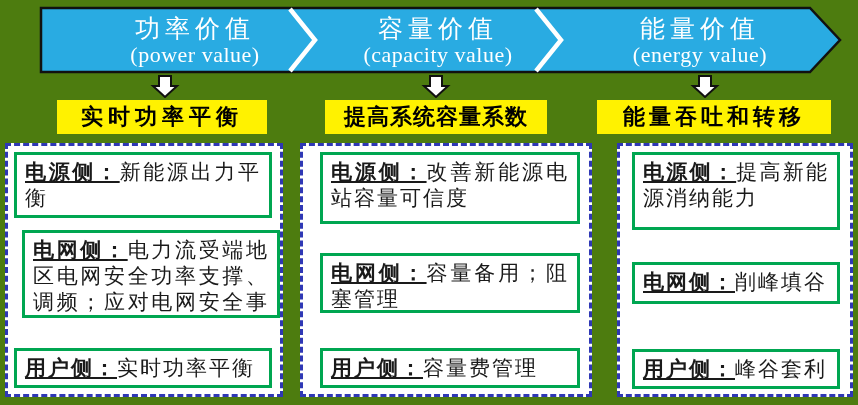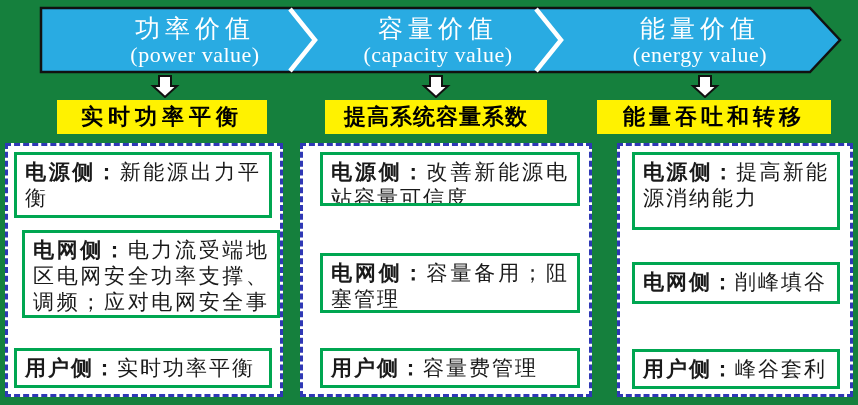--- a/index.html
+++ b/index.html
@@ -1,17 +1,17 @@
 <!DOCTYPE html>
 <html style="--banner-blue: #29ABE2; --heading-yellow: #FFF200; --dashed-blue: #2F38B5; --green-border: #00A651;"><head>
 <meta charset="utf-8">
 <style>
   html,body { margin:0; padding:0; background:#fff; }
   .figure {
-    position:relative; width:858px; height:405px; background:#15803d;
+    position:relative; width:858px; height:405px; background:#4d7c0f;
     font-family:"Liberation Serif","DejaVu Serif",serif; overflow:hidden;
   }
   svg.banner { position:absolute; top:0; left:0; display:block; }
   .arrow-body { fill:var(--banner-blue,#29ABE2); stroke:#111111; stroke-width:2.5; }
   .chev { fill:none; stroke:#ffffff; stroke-width:4.5; }
   .down-arrow { fill:#ffffff; stroke:#111111; stroke-width:2; stroke-linejoin:miter; }
   .btxt { fill:#ffffff; text-anchor:middle; }
   .bzh { font-size:25px; letter-spacing:5px; }
   .ben { font-size:22px; letter-spacing:0.5px; }
 
@@ -34,27 +34,27 @@
   #p2 { left:300px; width:292px; }
   #p3 { left:617px; width:236px; }
 
   .gbox {
     position:absolute; box-sizing:border-box;
     border:3px solid var(--green-border,#00A651);
     font-size:21px; line-height:26px; letter-spacing:2px;
     padding:4px 8px 2px 8px; color:#1a1a1a;
     text-align:justify; overflow:hidden; background:#ffffff;
   }
-  .gbox b { font-weight:bold; }
+  .gbox b { font-weight:bold;text-decoration:underline; }
   #p1 .gbox { left:6px;  width:258px; }
   #p1 .b1 { top:6px;   height:66px; }
   #p1 .b2 { top:84px;  height:88px;margin-left:8px; }
   #p1 .b3 { top:202px; height:40px; }
   #p2 .gbox { left:17px; width:260px; }
-  #p2 .b1 { top:6px;   height:54px; }
+  #p2 .b1 { top:6px;   height:72px; }
   #p2 .b2 { top:107px; height:60px; }
   #p2 .b3 { top:202px; height:40px; }
   #p3 .gbox { left:12px; width:208px; }
   #p3 .b1 { top:6px;   height:78px; }
   #p3 .b2 { top:116px; height:42px; }
   #p3 .b3 { top:203px; height:40px; }
 </style>
 </head>
 <body>
 

